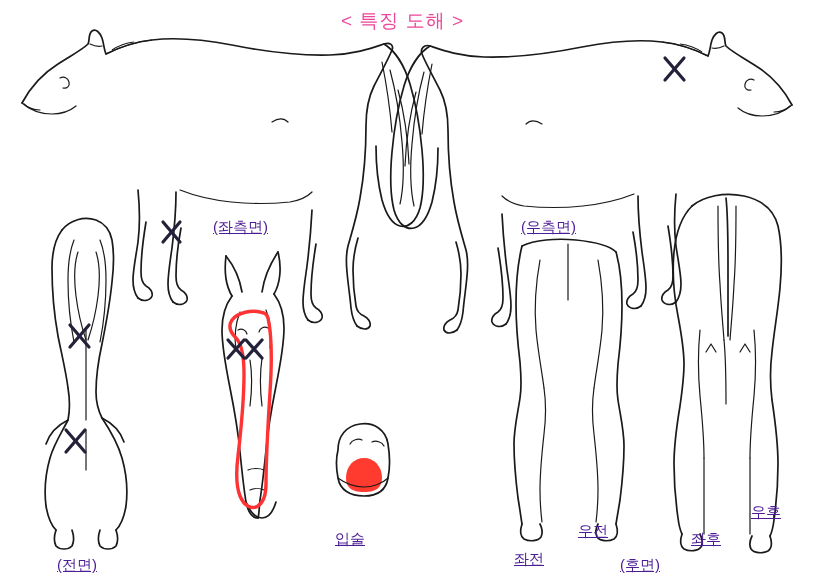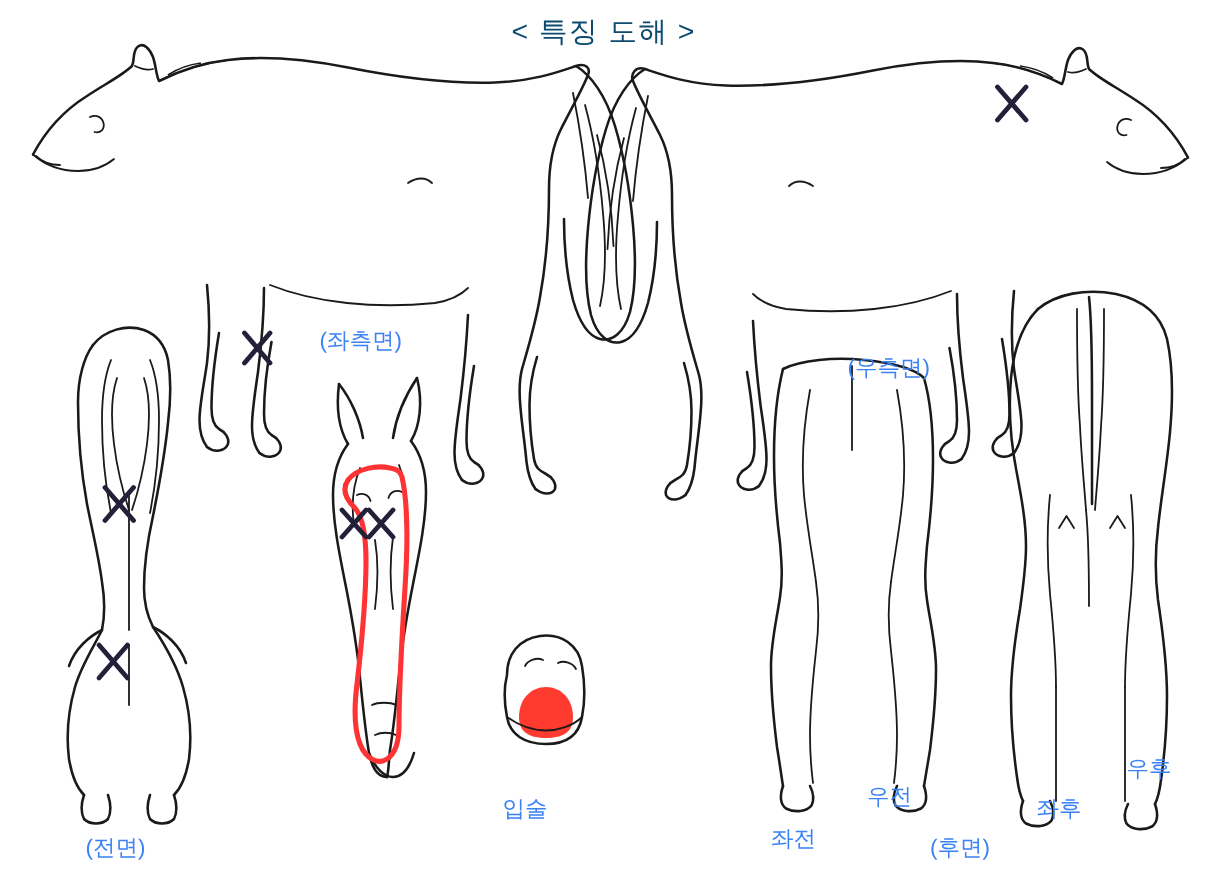--- a/index.html
+++ b/index.html
@@ -17,28 +17,29 @@
     background: #ffffff;
     overflow: hidden;
   }
   .title {
     position: absolute;
     left: 0;
     top: 8px;
     width: 805px;
     text-align: center;
     font-size: 19px;
-    color: #0c4a6e;
+    color: #ec4899;
     letter-spacing: 1px;
   }
   .lbl {
     position: absolute;
     font-size: 15px;
-    color: #3b82f6;
+    color: #4c1d95;
     white-space: nowrap;
+    text-decoration: underline;
   }
   svg.art {
     position: absolute;
     left: 0;
     top: 0;
     width: 815px;
     height: 582px;
     pointer-events: none;
   }
   .ink {
@@ -246,21 +247,21 @@
       <path class="ink-thin" d="M750,458 C750,478 750,500 750,516 C750,524 750,530 750,534"></path>
 
       <path class="ink-thin" d="M706,352 L711,344 L716,352"></path>
       <path class="ink-thin" d="M740,352 L745,344 L750,352"></path>
       <path class="ink-thin" d="M724,340 C726,360 726,384 726,404"></path>
     </g>
 
   </svg>
 
   <div class="lbl" style="left:213px; top:218px;">(좌측면)</div>
-  <div class="lbl" style="left:521px; top:236px;margin-left:44px;">(우측면)</div>
+  <div class="lbl" style="left:521px; top:218px;">(우측면)</div>
 
   <div class="lbl" style="left:57px; top:556px;">(전면)</div>
 
   <div class="lbl" style="left:335px; top:530px;">입술</div>
 
   <div class="lbl" style="left:514px; top:550px;">좌전</div>
   <div class="lbl" style="left:578px; top:522px;">우전</div>
   <div class="lbl" style="left:691px; top:530px;">좌후</div>
   <div class="lbl" style="left:751px; top:503px;">우후</div>
   <div class="lbl" style="left:620px; top:556px;">(후면)</div>

